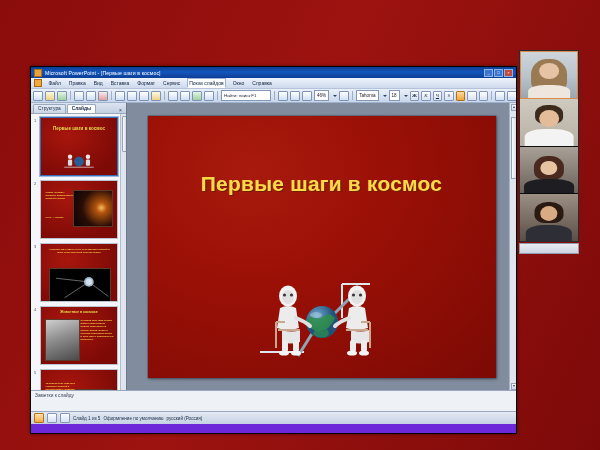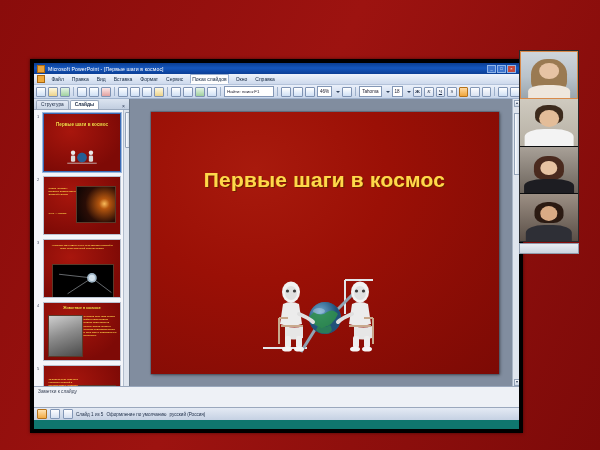--- a/index.html
+++ b/index.html
@@ -10,23 +10,23 @@
     position:relative;
   }
   
   #backdrop{
     position:absolute;inset:0;
     background:linear-gradient(115deg,#8a0c0b 0%, #9d1310 45%, #7d0a09 100%);
   }
 
   
   #ppt-window{
-    position:absolute;left:30px;top:59px;width:485px;height:366px;
-    background:#0f766e;
-    border:4px solid #000000;
+    position:absolute;left:30px;top:66px;width:485px;height:366px;
+    background:#6d28d9;
+    border:1px solid #000000;
     box-shadow:0 0 3px rgba(0,0,0,.5);
     overflow:hidden;
   }
   
   #titlebar{
     height:11px;
     background:linear-gradient(180deg,#0a3d91 0%,#1456bd 45%,#0c3f96 100%);
     display:flex;align-items:center;gap:3px;padding:0 3px;
     color:#fff;font-size:5.2px;white-space:nowrap;
   }

